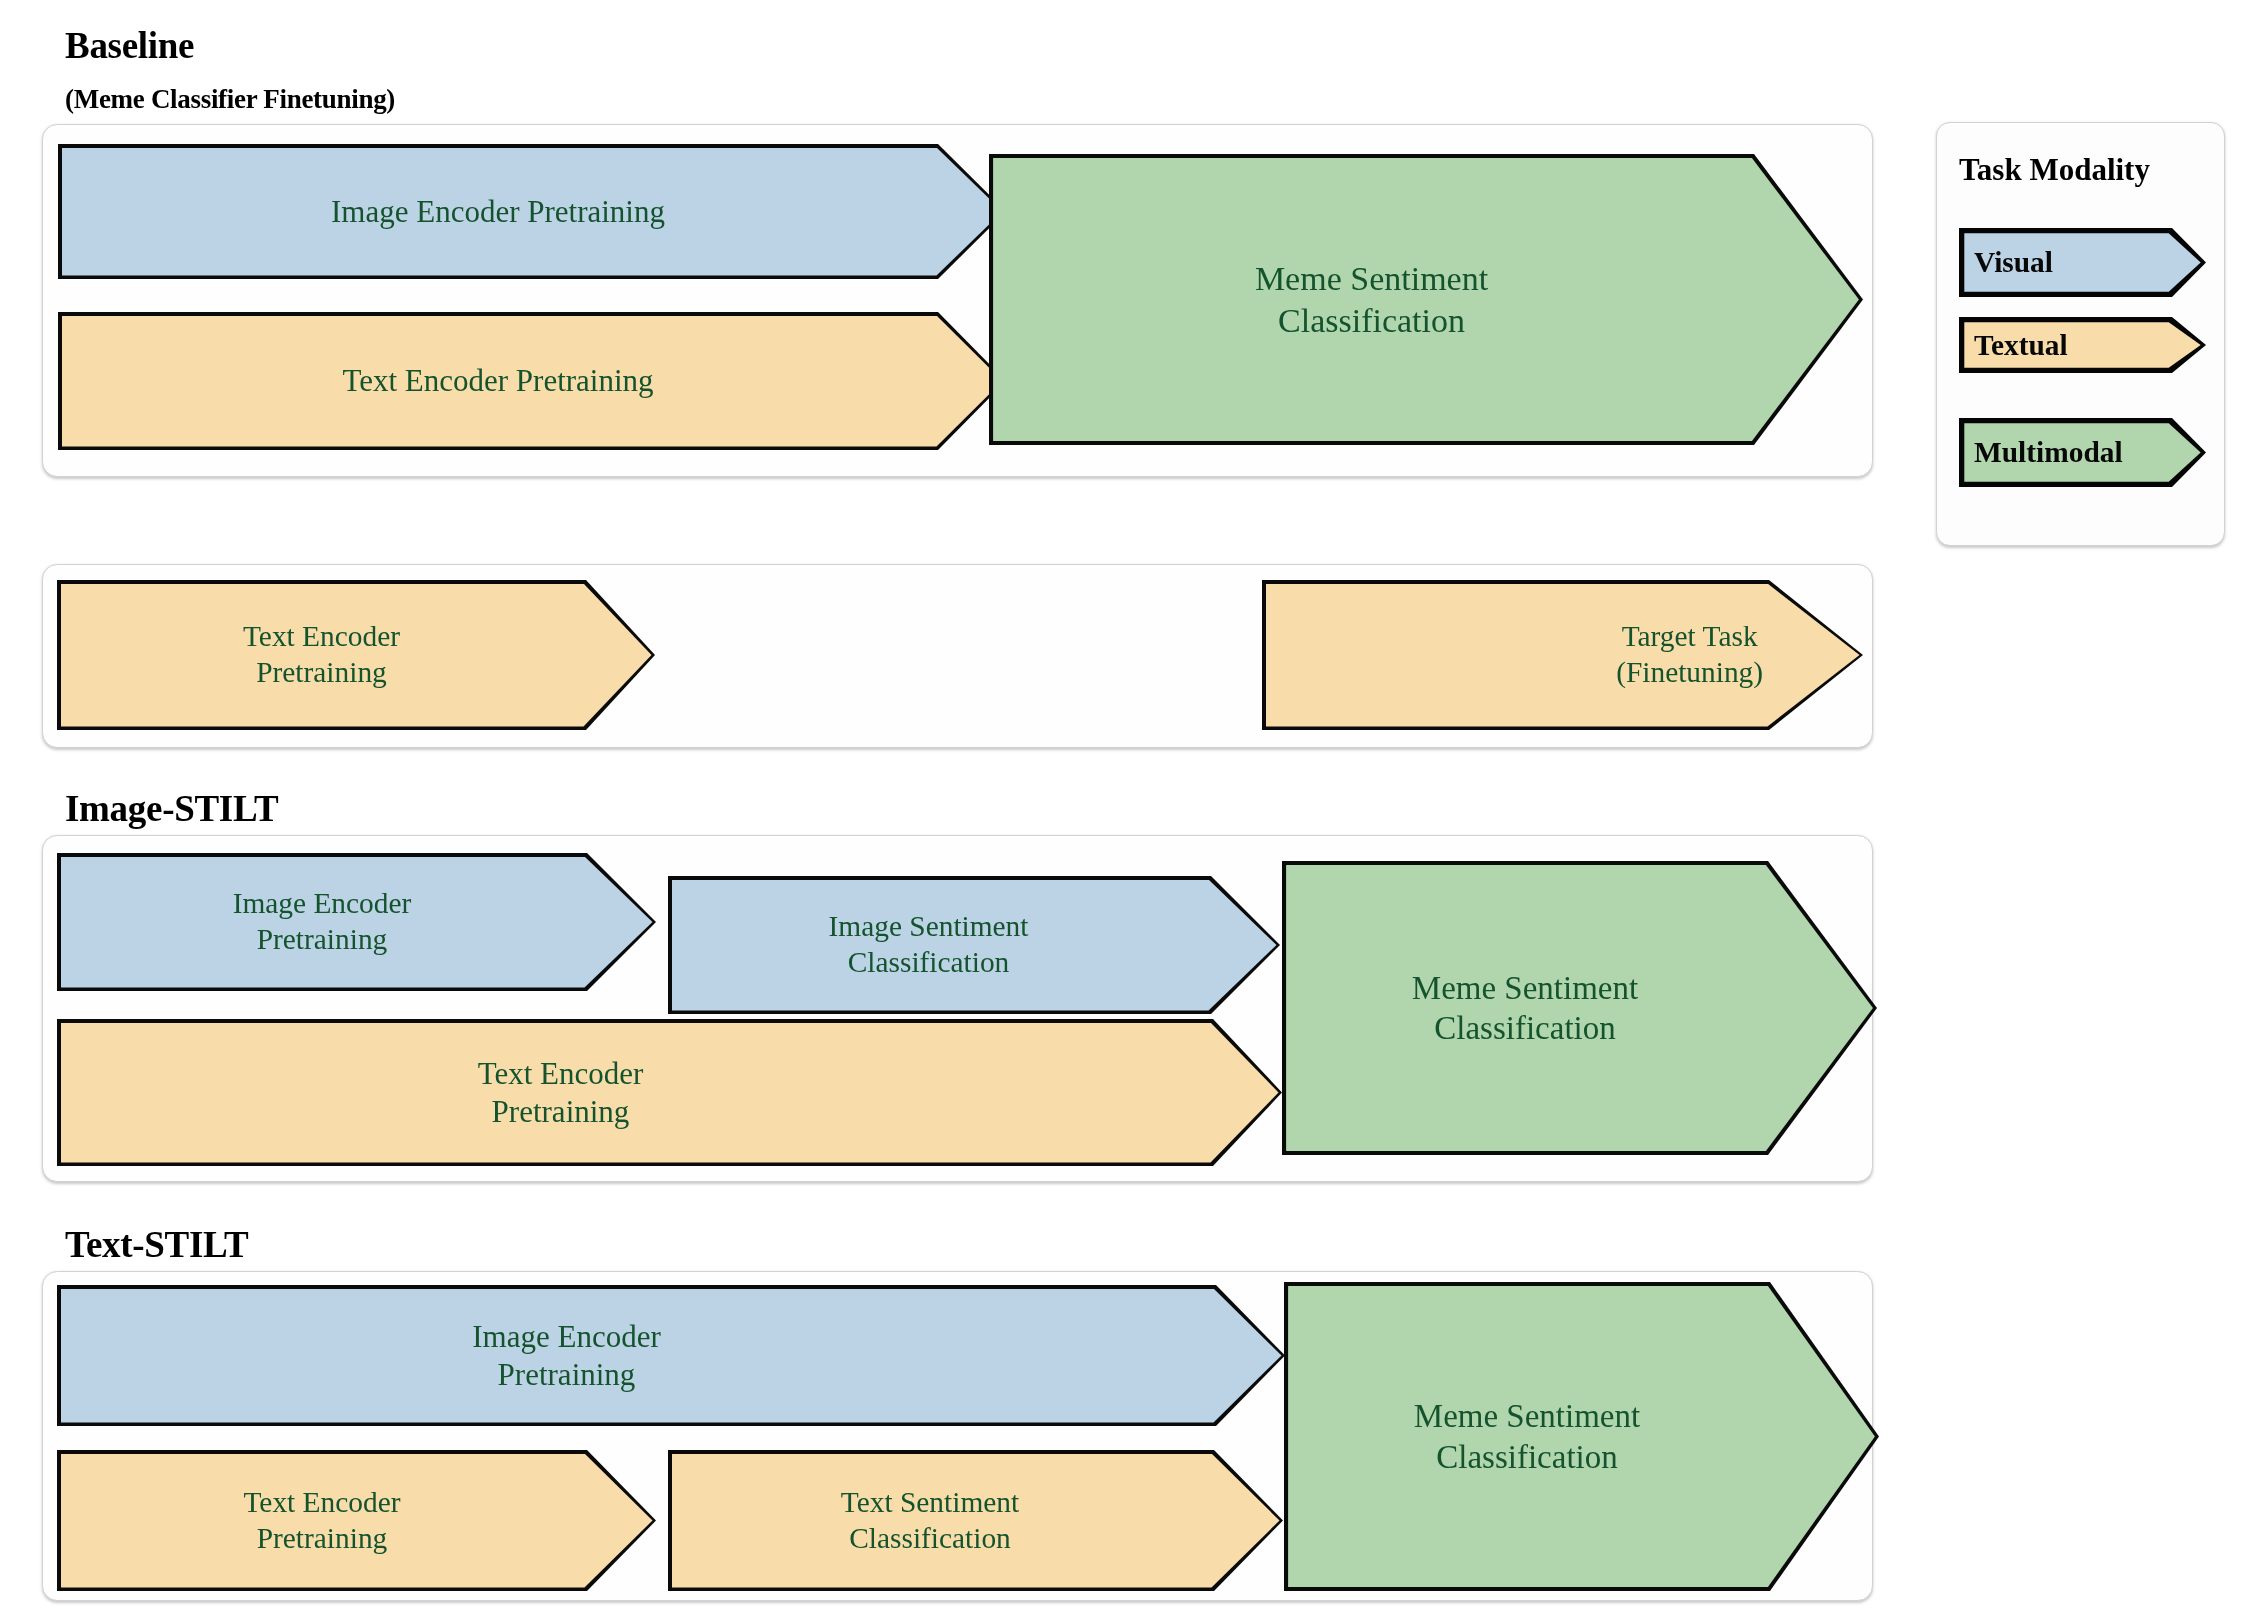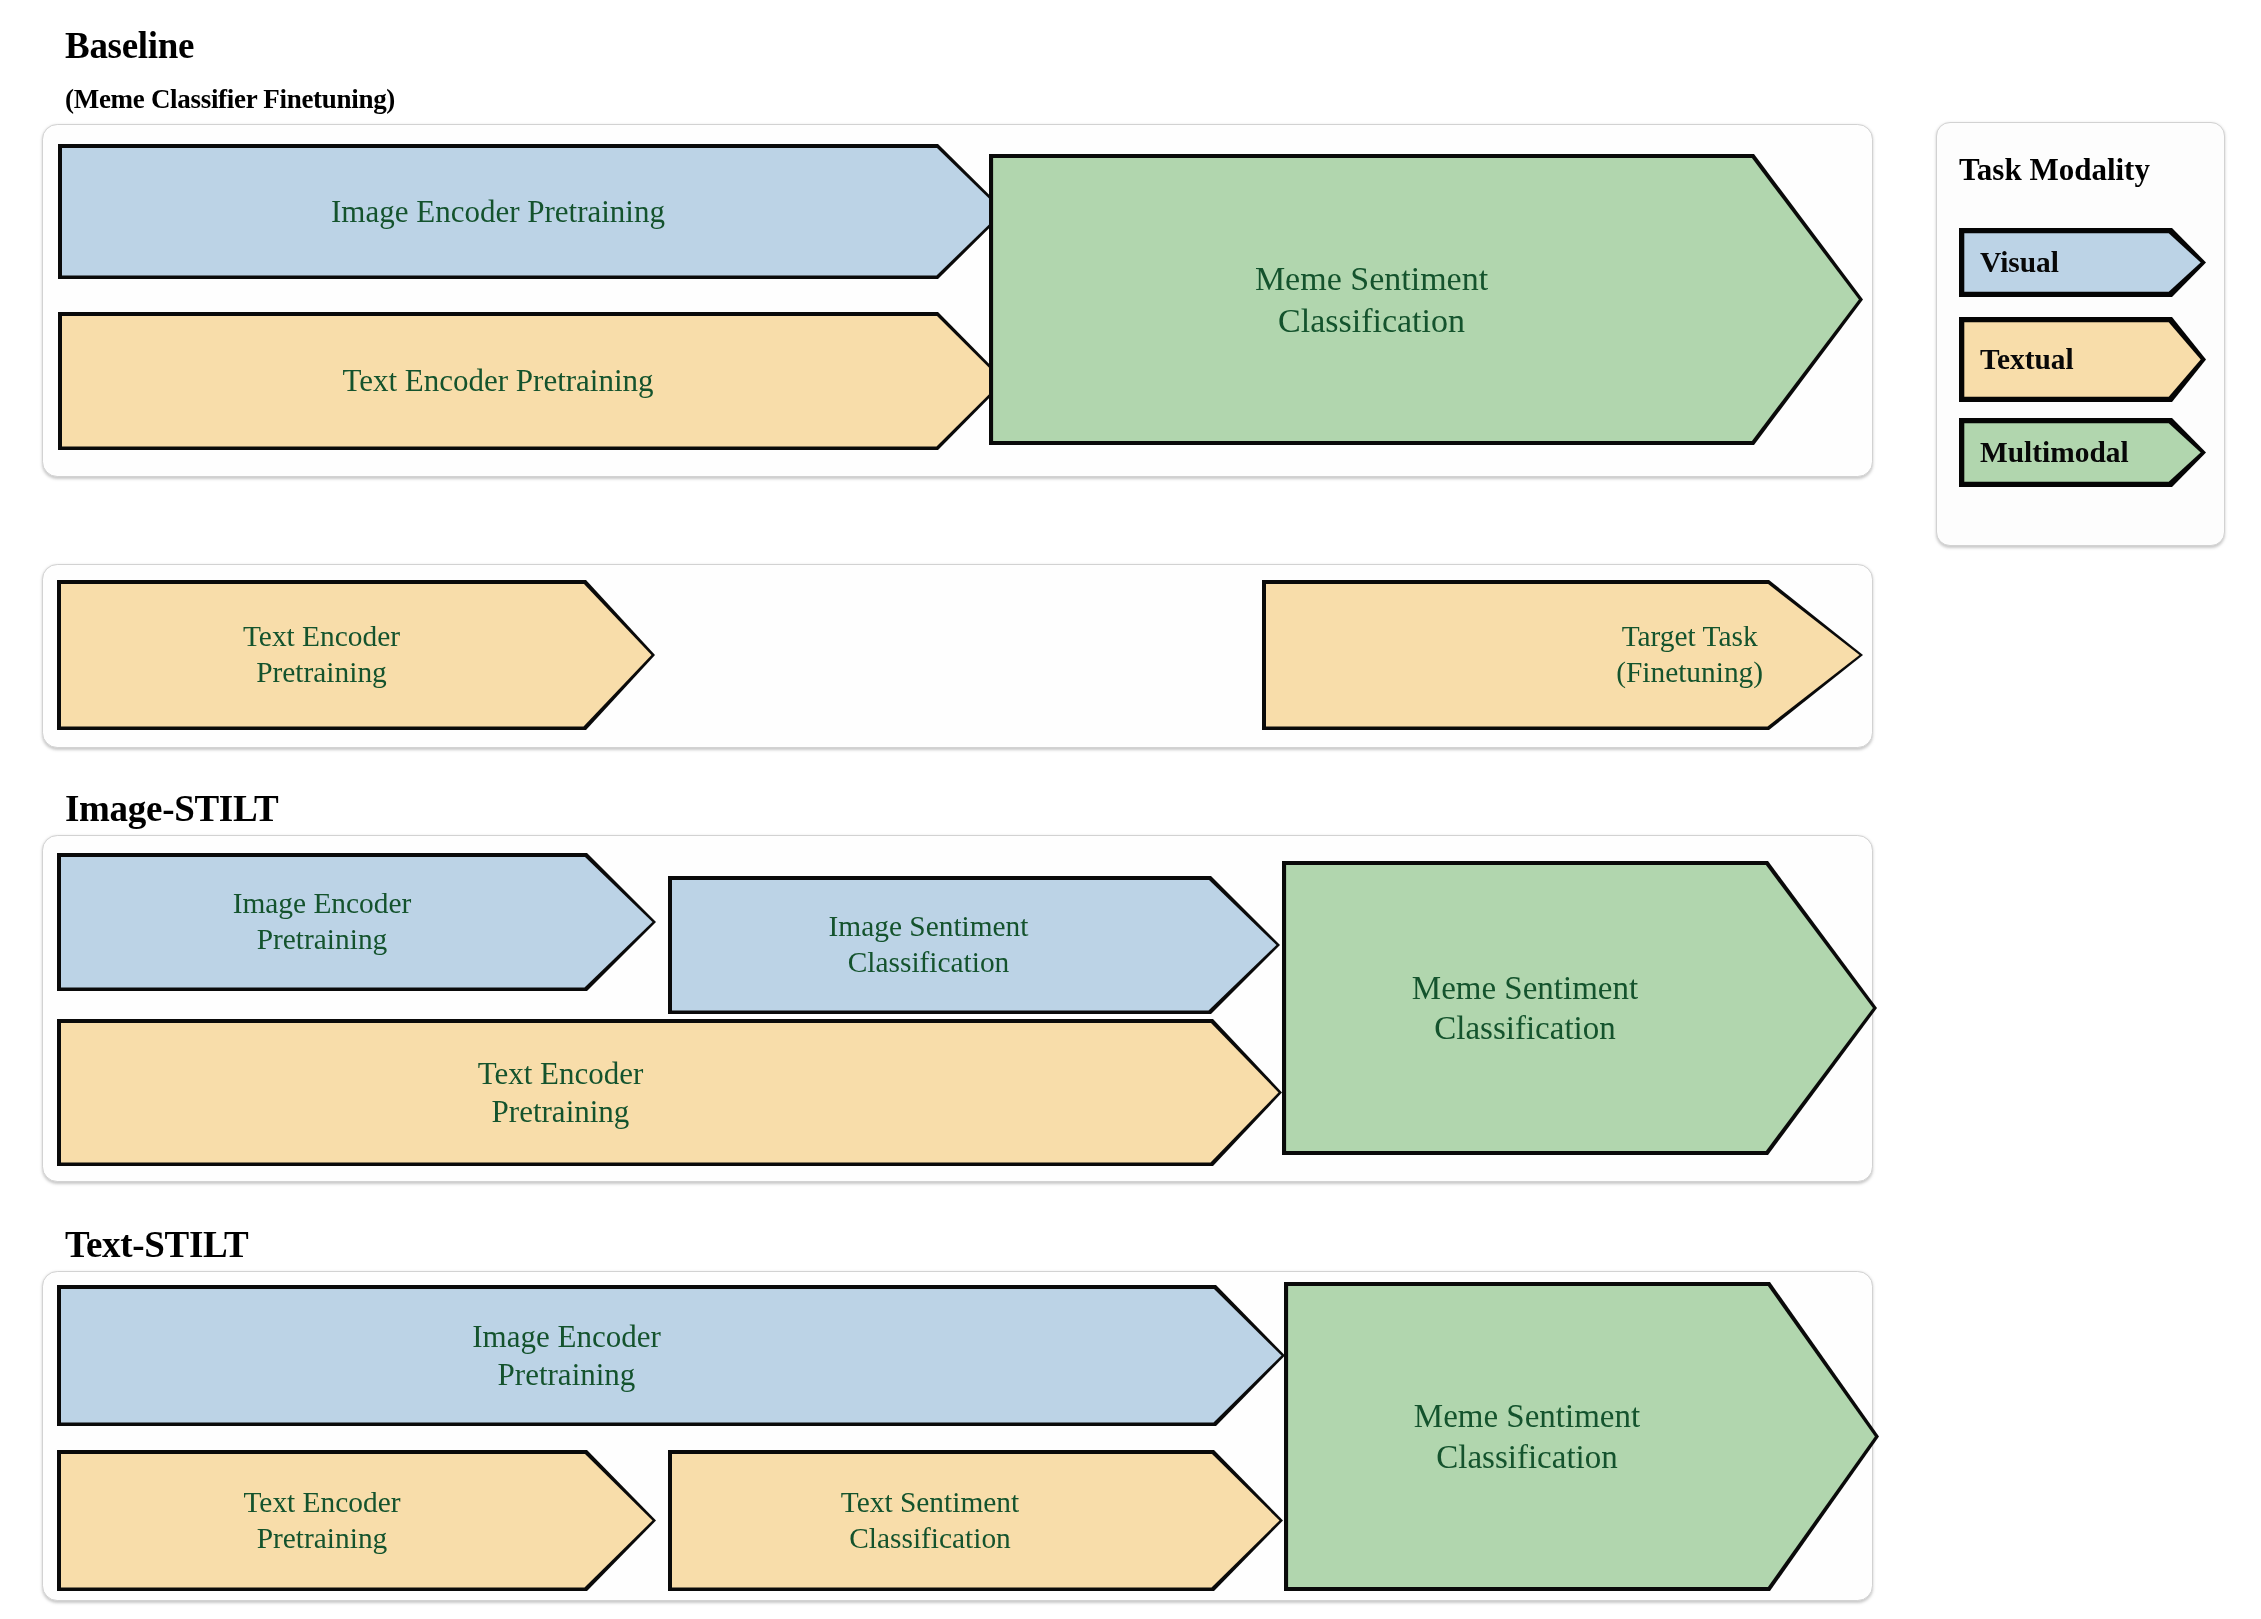--- a/index.html
+++ b/index.html
@@ -83,21 +83,21 @@
     position:absolute;
     display:flex;
     align-items:center;
   }
   .legend-item .lg-lbl{
     position:relative;
     z-index:4;
     font-weight:bold;
     font-size:29.4px;
     color:#080808;
-    padding-left:21px;
+    padding-left:15px;
     white-space:nowrap;
   }
   .legend-item .chev .outer{background:#050505;}
 </style>
 </head>
 <body>
 
 <div class="canvas">
 
   <div class="sec-title" style="left:65px;top:4.7px;font-size:37px;">
@@ -273,21 +273,21 @@
   </div>
 
   <div class="legend-item" style="left:1959px;top:228px;width:247px;height:69px;">
     <div class="chev">
       <div class="outer" style="clip-path:polygon(0 0, calc(100% - 34px) 0, 100% 50%, calc(100% - 34px) 100%, 0 100%);"></div>
       <div class="inner" style="left:5.3px;top:5.3px;right:5.3px;bottom:5.3px;background:#bcd3e6;clip-path:polygon(0 0, calc(100% - 32px) 0, 100% 50%, calc(100% - 32px) 100%, 0 100%);"></div>
     </div>
     <div class="lg-lbl">Visual</div>
   </div>
 
-  <div class="legend-item" style="left:1959px;top:317px;width:247px;height:85px;">
+  <div class="legend-item" style="left:1959px;top:317px;width:247px;height:56px;">
     <div class="chev">
       <div class="outer" style="clip-path:polygon(0 0, calc(100% - 34px) 0, 100% 50%, calc(100% - 34px) 100%, 0 100%);"></div>
       <div class="inner" style="left:5.3px;top:5.3px;right:5.3px;bottom:5.3px;background:#f8ddaa;clip-path:polygon(0 0, calc(100% - 32px) 0, 100% 50%, calc(100% - 32px) 100%, 0 100%);"></div>
     </div>
     <div class="lg-lbl">Textual</div>
   </div>
 
   <div class="legend-item" style="left:1959px;top:418px;width:247px;height:69px;">
     <div class="chev">
       <div class="outer" style="clip-path:polygon(0 0, calc(100% - 34px) 0, 100% 50%, calc(100% - 34px) 100%, 0 100%);"></div>

